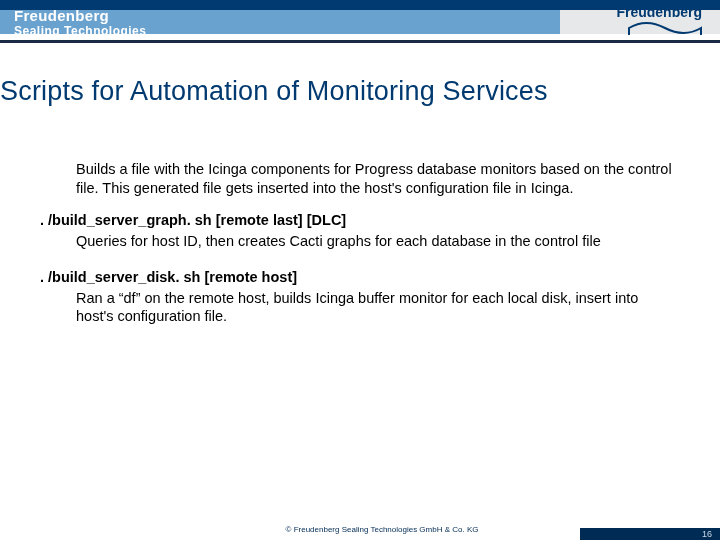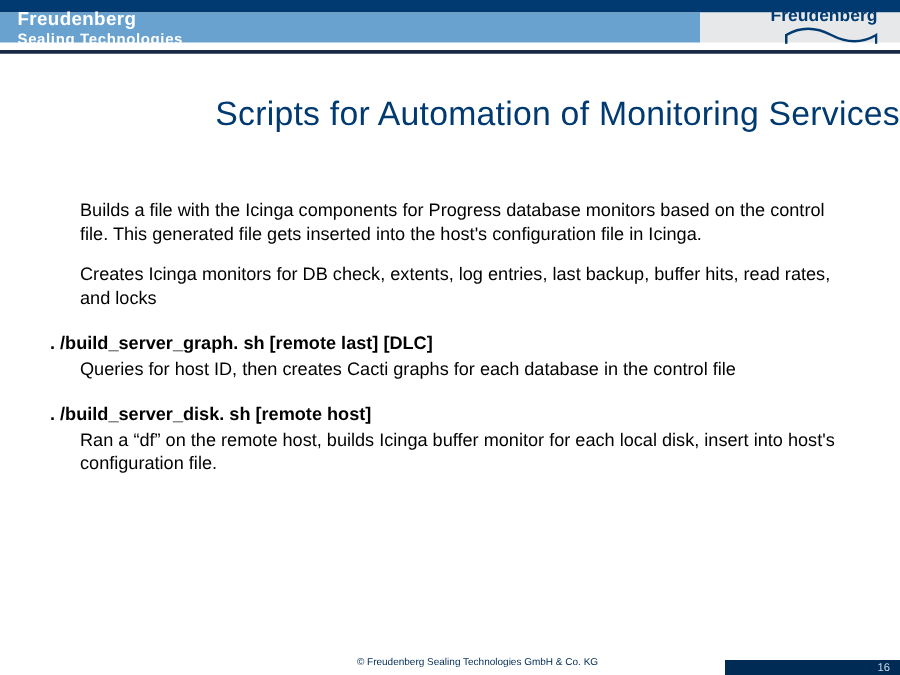--- a/index.html
+++ b/index.html
@@ -8,24 +8,24 @@
   .header { position: relative; height: 64px; }
   .header-top-band { position: absolute; top: 0; left: 0; right: 0; height: 10px; background: #003a70; }
   .header-mid-band { position: absolute; top: 10px; left: 0; width: 560px; height: 24px; background: #6aa2cf; }
   .header-mid-right { position: absolute; top: 10px; left: 560px; right: 0; height: 24px; background: #e7e8e9; }
   .brand-left { position: absolute; top: 8px; left: 14px; color: #fff; font-weight: 700; font-size: 15px; line-height: 1.05; letter-spacing: 0.3px; z-index: 2; }
   .brand-left .line1 { display: block; }
   .brand-left .line2 { display: block; font-size: 12px; font-weight: 600; letter-spacing: 0.5px; margin-top: 1px; }
   .brand-right { position: absolute; top: 4px; right: 18px; color: #003a70; font-weight: 700; font-size: 14px; z-index: 3; text-align: right; }
   .brand-right-logo { display: block; margin-top: 1px; }
   .header-thin-line { position: absolute; top: 40px; left: 0; right: 0; height: 3px; background: #1a2a44; }
-  .title { position: absolute; top: 76px; left: 0; right: 0; text-align: right; color: #003a70; font-size: 27px; font-weight: 400; letter-spacing: 0.2px; }
+  .title { position: absolute; top: 76px; left: 0; right: 0; text-align: left; color: #003a70; font-size: 27px; font-weight: 400; letter-spacing: 0.2px; }
   .content { position: absolute; top: 160px; left: 40px; right: 48px; color: #000; font-size: 14.5px; line-height: 1.28; }
   .cmd { font-weight: 700; margin-bottom: 2px; }
-  .desc { margin-left: 24px; margin-bottom: 18px; }
+  .desc { margin-left: 36px; margin-bottom: 18px; }
   .desc.tight { margin-bottom: 14px; }
   .footer { position: absolute; left: 0; right: 0; bottom: 0; height: 22px; }
   .footer-band { position: absolute; bottom: 0; right: 0; width: 140px; height: 12px; background: #002b54; }
   .copyright { position: absolute; bottom: 6px; left: 0; right: 0; text-align: center; font-size: 8px; color: #002b54; padding-left: 44px; }
   .page-num { position: absolute; right: 8px; bottom: 0; height: 12px; line-height: 12px; font-size: 9px; color: #c9d7e6; z-index: 2; }
 </style>
 </head>
 <body>
 
 <div class="slide">
@@ -49,21 +49,20 @@
         </svg>
       </span>
     </div>
   </div>
 
   <div class="title">Scripts for Automation of Monitoring Services</div>
 
   <div class="content">
 
     <div class="desc tight">Builds a file with the Icinga components for Progress database monitors based on the control file. This generated file gets inserted into the host's configuration file in Icinga.</div>
-    <div class="desc">Creates Icinga monitors for DB check, extents, log entries, last backup, buffer hits, read rates, and locks</div>
 
     <div class="cmd">. /build_server_graph. sh [remote last] [DLC]</div>
     <div class="desc">Queries for host ID, then creates Cacti graphs for each database in the control file</div>
 
     <div class="cmd">. /build_server_disk. sh [remote host]</div>
     <div class="desc">Ran a “df” on the remote host, builds Icinga buffer monitor for each local disk, insert into host's configuration file.</div>
 
   </div>
 
   <div class="footer">

